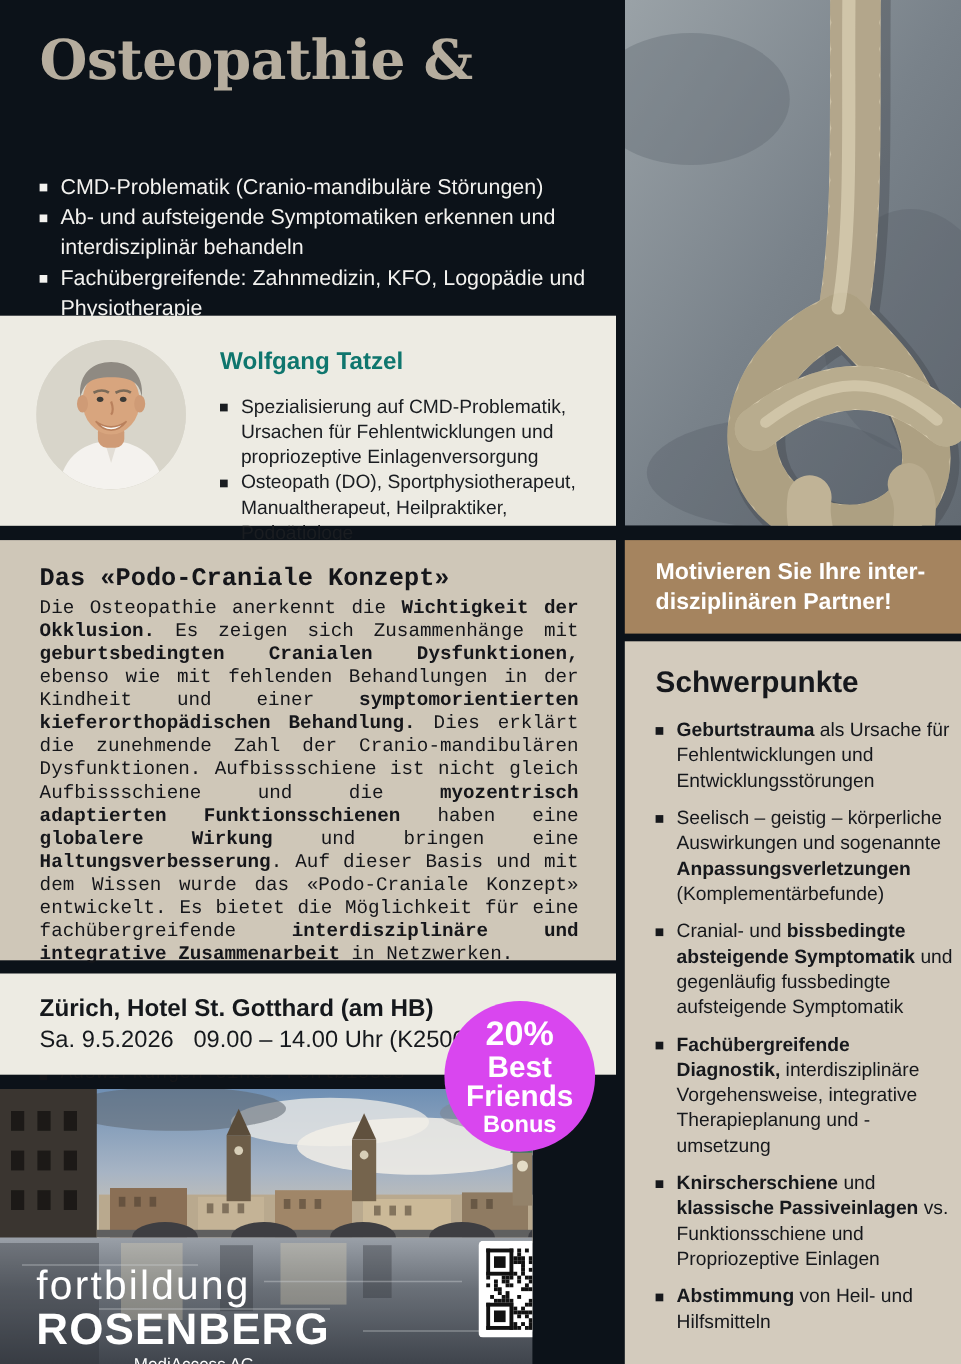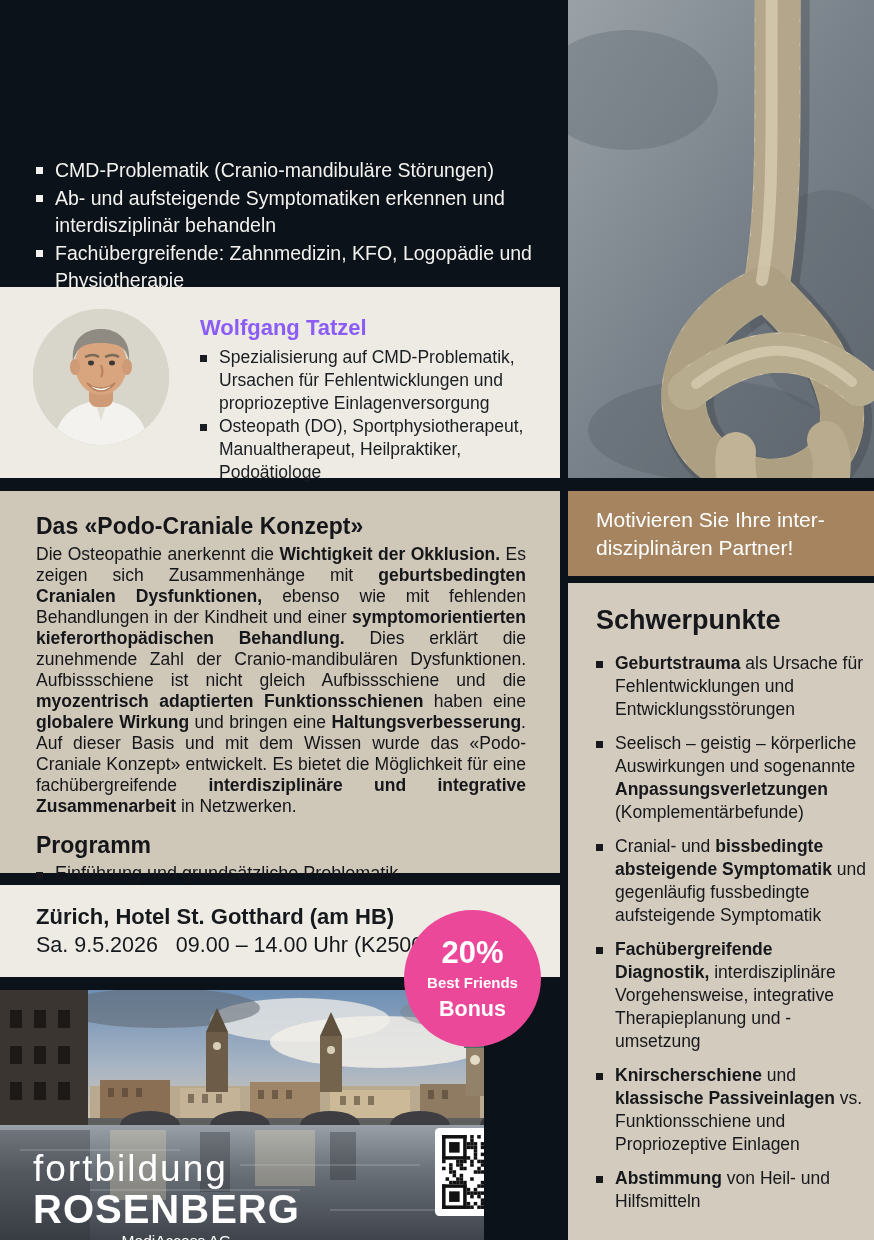--- a/index.html
+++ b/index.html
@@ -18,71 +18,72 @@
     position:absolute;left:36px;top:26px;
     font-family:"DejaVu Serif","Liberation Serif",serif;
     font-weight:700;font-size:50px;line-height:57px;color:#b6ad9e;letter-spacing:-0.5px;
   }
   .hdr-bullets{position:absolute;left:36px;top:157px;right:20px;}
   .hdr-bullets .bi{color:#f3f2ef;font-size:19.5px;line-height:27.5px;}
 
   .speaker{left:0;top:287px;width:560px;height:191px;background:#edebe3;}
   .speaker-photo{position:absolute;left:33px;top:22px;width:136px;height:136px;border-radius:50%;overflow:hidden;background:#d9d6cc;}
   .speaker-info{position:absolute;left:200px;top:28px;right:18px;}
-  .speaker-name{font-size:22px;font-weight:700;color:#8b5cf6;margin-bottom:5px;}
+  .speaker-name{font-size:22px;font-weight:700;color:#0f766e;margin-bottom:17px;}
   .speaker-info .bi{color:#1a1d21;font-size:17.5px;line-height:23px;}
 
-  .concept{left:0;top:491px;width:560px;height:382px;background:#cfc7b8;color:#15161a;}
+  .concept{left:0;top:491px;width:560px;height:382px;background:#cfc7b8;color:#15161a;font-family:Liberation Mono, monospace;}
   .concept-inner{position:absolute;left:36px;right:34px;top:22px;}
   .concept-title{font-size:23px;font-weight:700;margin:0 0 4px 0;}
   .concept-para{font-size:17.5px;line-height:21px;text-align:justify;hyphens:auto;-webkit-hyphens:auto;}
   .prog-title{font-size:23px;font-weight:700;margin:15px 0 4px 0;}
   .prog-list .bi{font-size:18px;line-height:21px;}
 
   .venue{left:0;top:885px;width:560px;height:92px;background:#edebe3;}
   .venue-inner{position:absolute;left:36px;top:17px;color:#15181c;}
   .venue-loc{font-size:22px;font-weight:700;line-height:29px;}
   .venue-dt{font-size:21.5px;line-height:29px;white-space:pre;}
 
   .photo{left:0;top:990px;width:484px;height:250px;overflow:hidden;}
   .logo{position:absolute;left:33px;top:160px;color:#ffffff;line-height:1;}
   .logo-l1{font-size:37px;font-weight:400;letter-spacing:2px;}
   .logo-l2{font-size:40px;font-weight:700;letter-spacing:1px;margin-top:2px;}
   .logo-l3{font-size:15.5px;font-weight:400;margin-top:4px;text-align:right;width:198px;}
   .qr{position:absolute;left:435px;top:138px;width:88px;height:88px;}
 
   .badge{
     left:404px;top:910px;width:137px;height:137px;border-radius:50%;
-    background:#ec4899;color:#fff;display:flex;flex-direction:column;
+    background:#d946ef;color:#fff;display:flex;flex-direction:column;
     align-items:center;justify-content:center;text-align:center;z-index:5;
   }
   .badge-pct{font-size:31px;font-weight:700;line-height:34px;}
-  .badge-l2{font-size:15px;font-weight:700;line-height:26px;}
+  .badge-l2{font-size:27px;font-weight:700;line-height:26px;}
   .badge-l3{font-size:21.5px;font-weight:700;line-height:26px;}
 
   
   .rope{left:568px;top:0;width:306px;height:478px;overflow:hidden;}
   .cta{left:568px;top:491px;width:306px;height:85px;background:#a5845f;display:flex;align-items:center;}
-  .cta-text{padding-left:28px;color:#fff;font-size:21px;font-weight:400;line-height:28px;}
+  .cta-text{padding-left:28px;color:#fff;font-size:21px;font-weight:700;line-height:28px;}
   .topics{left:568px;top:583px;width:306px;height:657px;background:#d3cbbd;padding-left:16px;}
   .topics-inner{position:absolute;left:28px;right:22px;top:22px;color:#16181c;}
   .topics-title{font-size:27px;font-weight:700;margin:0 0 16px 0;}
   .topics-list .bi{font-size:17.5px;line-height:23px;margin-bottom:11px;}
 
   
   .bi{display:flex;justify-content:center;}
   .bi .sq{flex:0 0 auto;width:7px;height:7px;margin:9px 12px 0 0;background:currentColor;}
   .hdr-bullets .bi .sq{background:#f3f2ef;margin-top:10px;}
   .bi .bt{flex:1 1 auto;}
 </style>
 </head>
 <body>
 
 <section class="abs hdr">
   <div class="hdr-title">
+    <div>Osteopathie &amp;</div>
   </div>
   <div class="hdr-bullets">
       <div class="bi">
         <span class="sq"></span>
         <span class="bt">CMD-Problematik (Cranio-mandibuläre Störungen)</span>
       </div>
       <div class="bi">
         <span class="sq"></span>
         <span class="bt">Ab- und aufsteigende Symptomatiken erkennen und interdisziplinär behandeln</span>
       </div>

